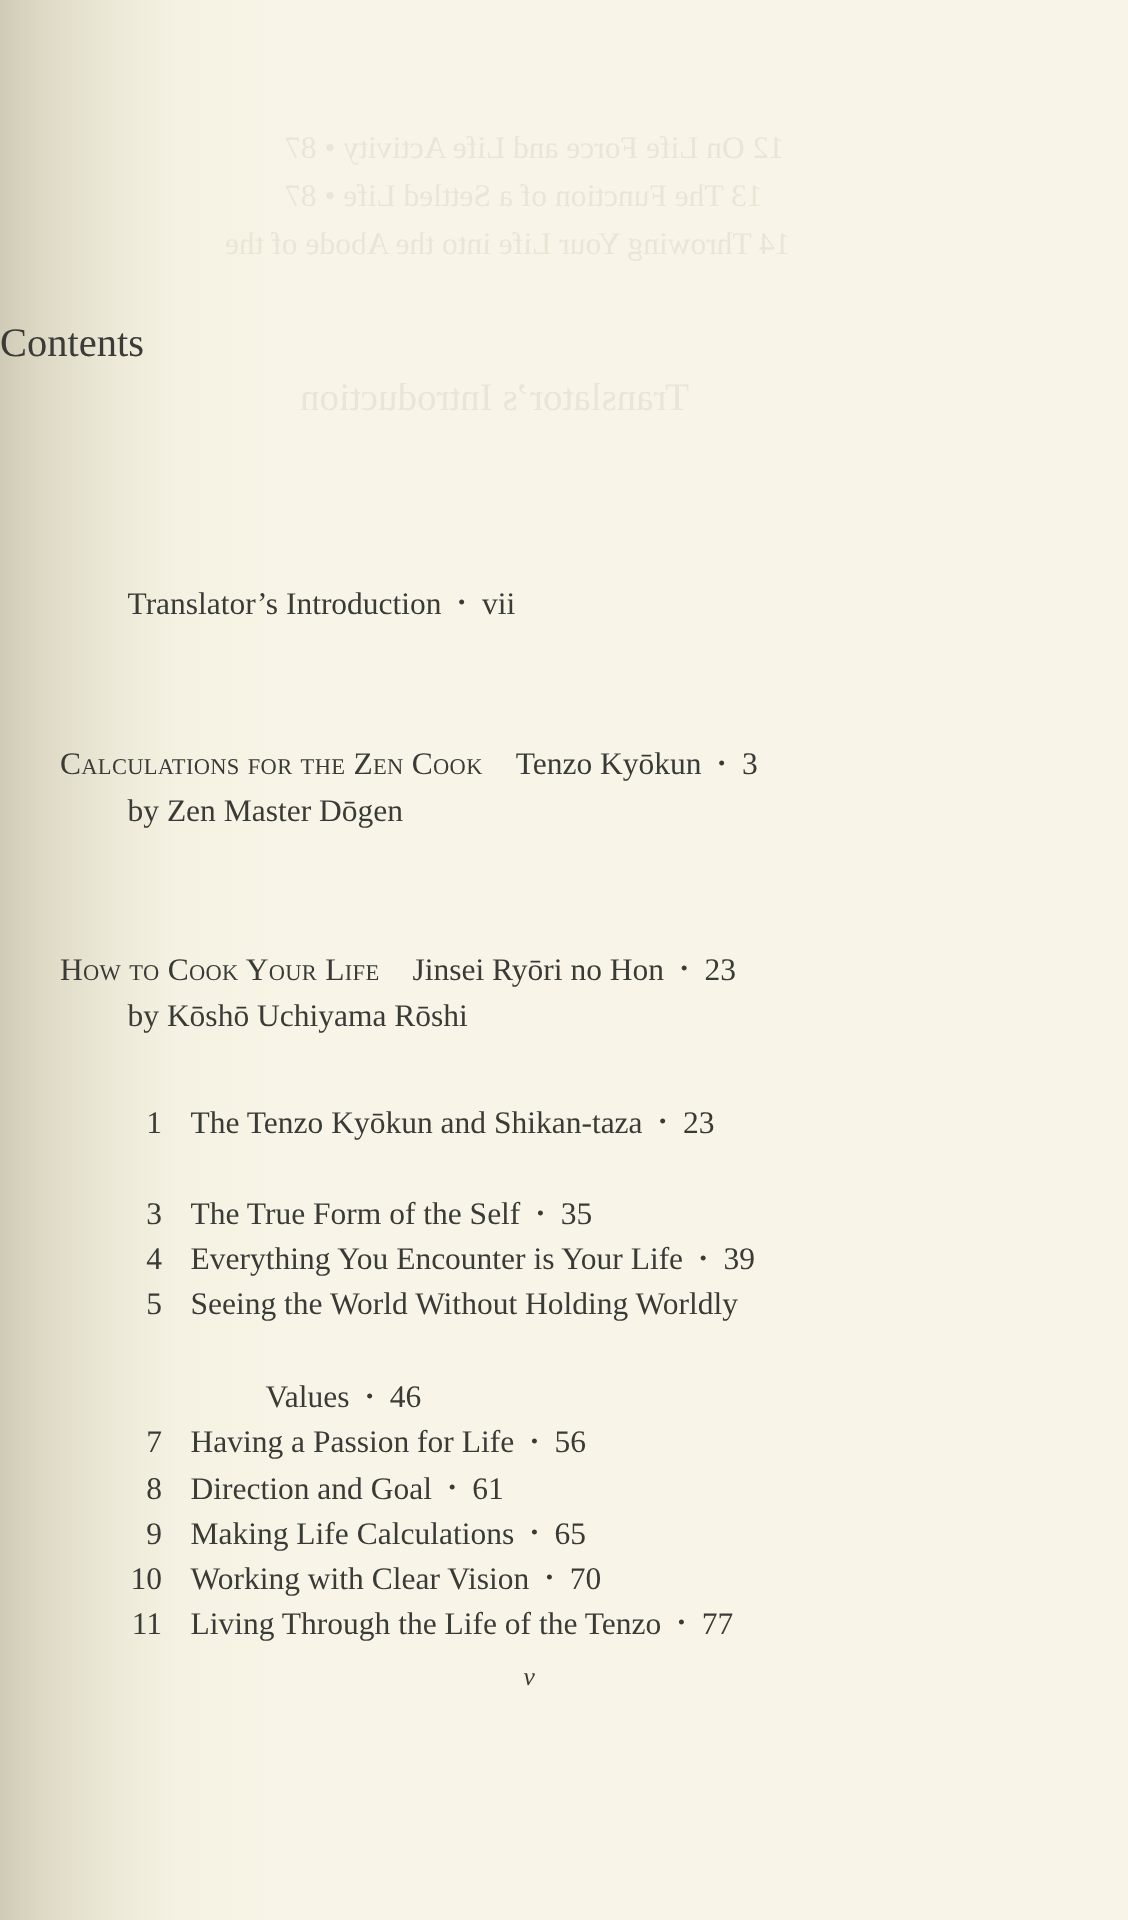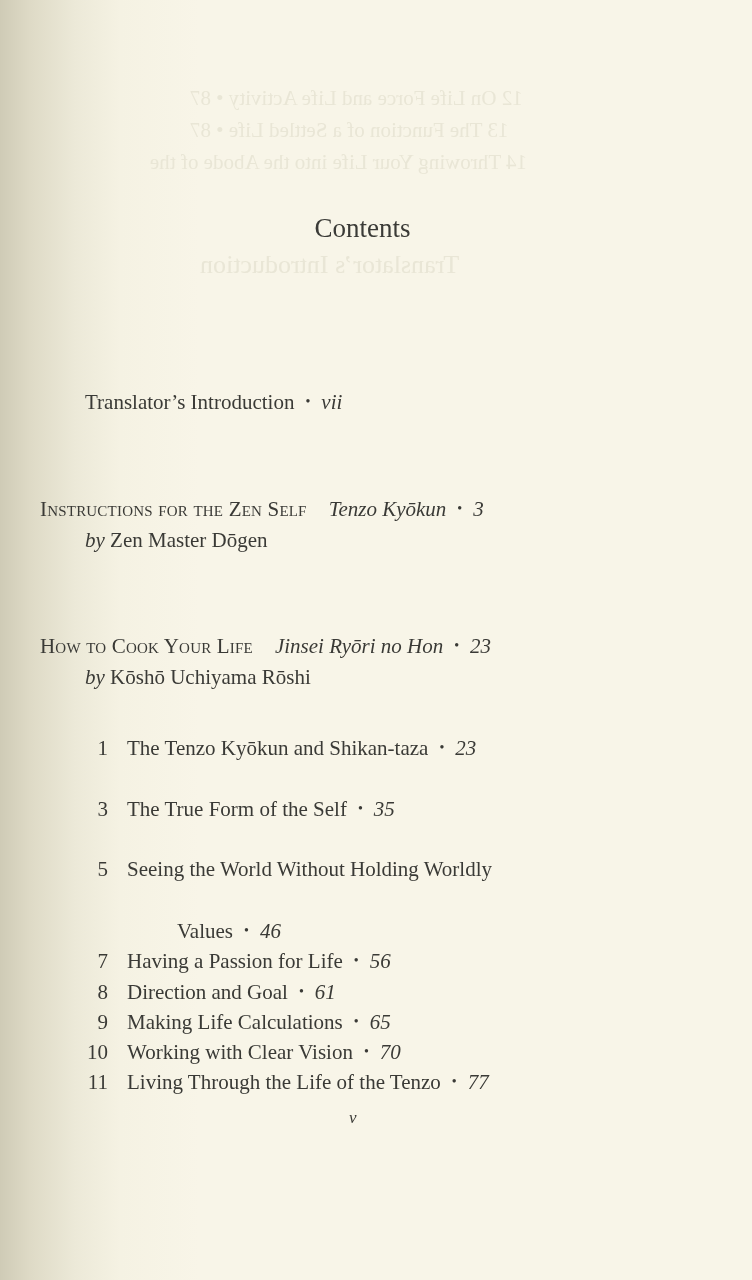--- a/index.html
+++ b/index.html
@@ -12,26 +12,26 @@
   .page {
     position: absolute; inset: 0;
     background:
       linear-gradient(to right, #cfcbb6 0px, #dedac6 30px, #ece9d8 75px, #f5f2e3 120px, #f8f5e8 200px, #f8f5e8 100%);
   }
   .bleed {
     position: absolute; color: #e9e6d6; font-size: 21px; transform: scaleX(-1);
     white-space: nowrap; pointer-events: none;
   }
   .title {
-    position: absolute; top: 213px; left: 0; width: 725px; text-align: center;
+    position: absolute; top: 213px; left: 0; width: 725px; text-align: left;
     font-size: 27px; color: #3b3b37;
   }
   .line { position: absolute; font-size: 21px; white-space: nowrap; }
   .sc { font-variant: small-caps; letter-spacing: 0.2px; }
-  .it { font-style: italic; }
+  .it { }
   .dot { display: inline-block; margin: 0 11px; font-size: 14px; vertical-align: 3px; }
   .num { display: inline-block; width: 30px; text-align: right; margin-right: 19px; }
   .folio { position: absolute; top: 1108px; left: 349px; font-style: italic; font-size: 17px; }
 </style>
 </head>
 <body>
 
 <div class="page">
 
   <div class="bleed" style="top:86px; left:190px;">12 On Life Force and Life Activity • 87</div>
@@ -39,35 +39,36 @@
   <div class="bleed" style="top:150px; left:150px;">14 Throwing Your Life into the Abode of the</div>
   <div class="bleed" style="top:250px; left:200px; font-size:26px;">Translator’s Introduction</div>
 
   <div class="title">Contents</div>
 
   <div class="line" style="top:390px; left:85px;">
     <span>Translator’s Introduction</span><span class="dot">•</span><span class="it">vii</span>
   </div>
 
   <div class="line" style="top:497px; left:40px;">
-    <span class="sc">Instructions for the Zen Self</span><span style="display:inline-block;width:22px"></span><span class="it">Tenzo Kyōkun</span><span class="dot">•</span><span class="it">3</span>
+    <span class="sc">Calculations for the Zen Cook</span><span style="display:inline-block;width:22px"></span><span class="it">Tenzo Kyōkun</span><span class="dot">•</span><span class="it">3</span>
   </div>
   <div class="line" style="top:528px; left:85px;text-align:right;">
     <span class="it">by</span> <span>Zen Master Dōgen</span>
   </div>
 
   <div class="line" style="top:634px; left:40px;">
     <span class="sc">How to Cook Your Life</span><span style="display:inline-block;width:22px"></span><span class="it">Jinsei Ryōri no Hon</span><span class="dot">•</span><span class="it">23</span>
   </div>
   <div class="line" style="top:665px; left:85px;text-align:center;">
     <span class="it">by</span> <span>Kōshō Uchiyama Rōshi</span>
   </div>
 
   <div class="line" style="top:736px; left:78px;"><span class="num">1</span><span>The Tenzo Kyōkun and Shikan-taza</span><span class="dot">•</span><span class="it">23</span></div>
   <div class="line" style="top:797px; left:78px;"><span class="num">3</span><span>The True Form of the Self</span><span class="dot">•</span><span class="it">35</span></div>
+  <div class="line" style="top:827px; left:78px;"><span class="num">4</span><span>Everything You Encounter is Your Life</span><span class="dot">•</span><span class="it">39</span></div>
   <div class="line" style="top:857px; left:78px;"><span class="num">5</span><span>Seeing the World Without Holding Worldly</span></div>
   <div class="line" style="top:887px; left:177px;margin-top:32px;"><span>Values</span><span class="dot">•</span><span class="it">46</span></div>
   <div class="line" style="top:949px; left:78px;"><span class="num">7</span><span>Having a Passion for Life</span><span class="dot">•</span><span class="it">56</span></div>
   <div class="line" style="top:980px; left:78px;"><span class="num">8</span><span>Direction and Goal</span><span class="dot">•</span><span class="it">61</span></div>
   <div class="line" style="top:1010px; left:78px;"><span class="num">9</span><span>Making Life Calculations</span><span class="dot">•</span><span class="it">65</span></div>
   <div class="line" style="top:1040px; left:78px;"><span class="num">10</span><span>Working with Clear Vision</span><span class="dot">•</span><span class="it">70</span></div>
   <div class="line" style="top:1070px; left:78px;"><span class="num">11</span><span>Living Through the Life of the Tenzo</span><span class="dot">•</span><span class="it">77</span></div>
 
   <div class="folio">v</div>
 </div>

